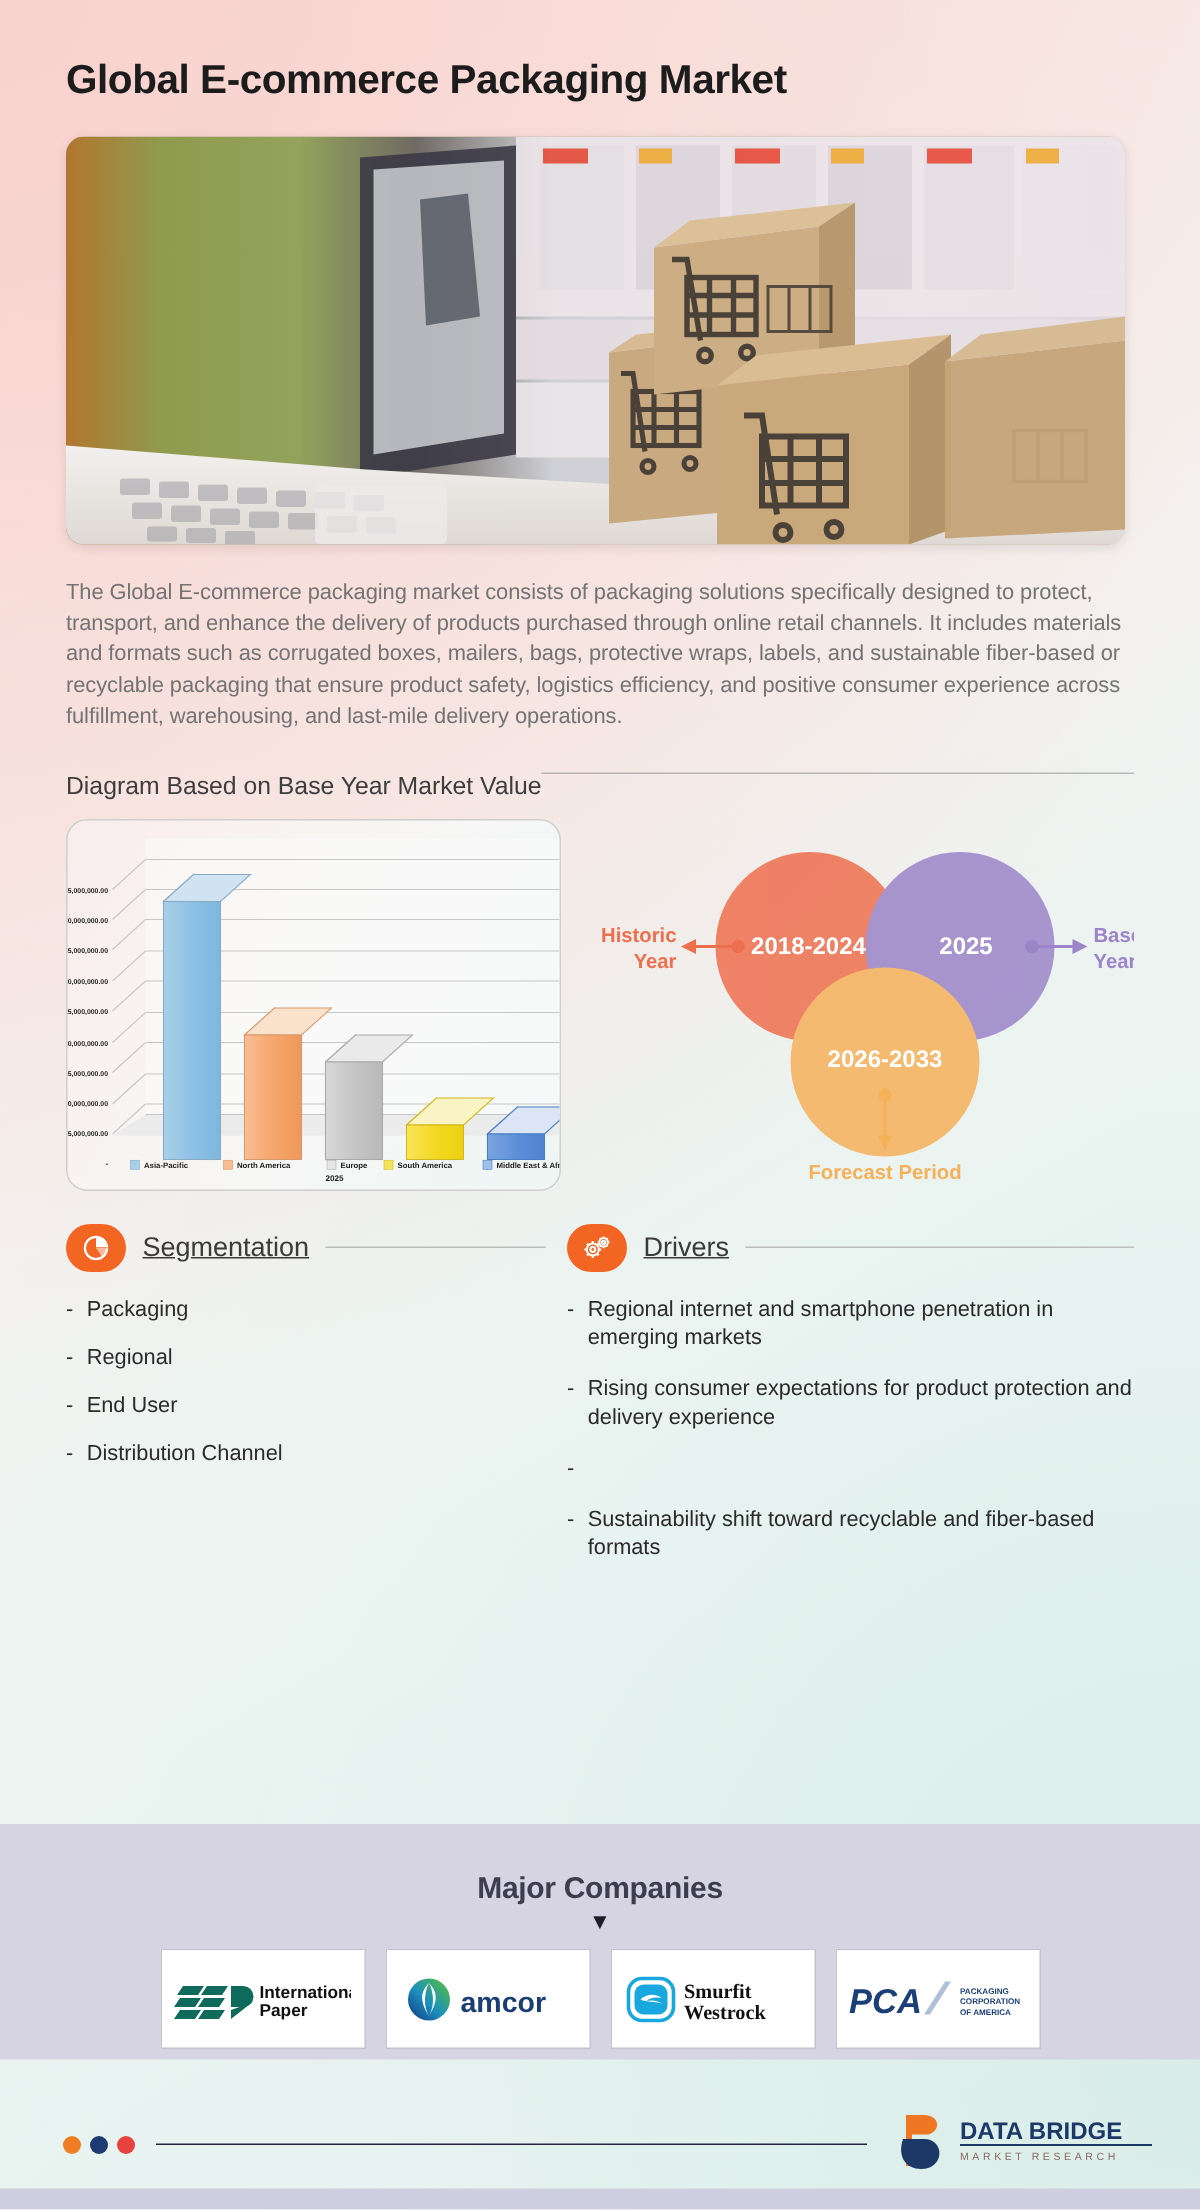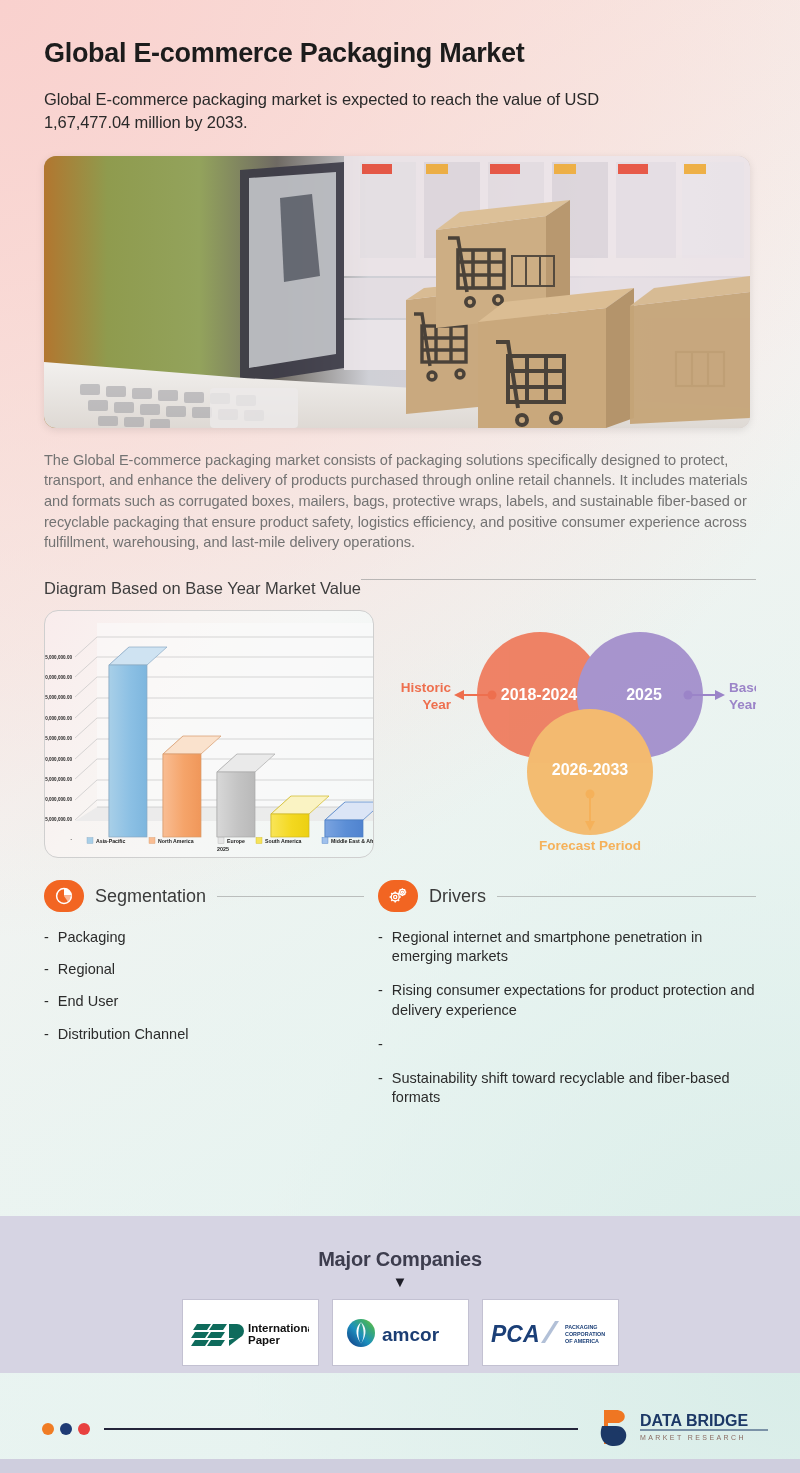--- a/index.html
+++ b/index.html
@@ -62,21 +62,21 @@
   
   .cols { margin:22px 44px 0 44px; display:flex; gap:14px; }
   .col-seg { width:320px; }
   .col-drv { flex:1; }
   .colhead { display:flex; align-items:center; gap:11px; }
   .ic {
     width:40px; height:32px; border-radius:16px; background:#f26522;
     display:flex; align-items:center; justify-content:center; flex:0 0 auto;
   }
   .ic svg { display:block; }
-  .colhead .ct { font-size:18px; color:#3a3a3a; white-space:nowrap; }
+  .colhead .ct { font-size:18px; color:#3a3a3a; white-space:nowrap;text-decoration:underline; }
   .colhead .rule { flex:1; height:1px; background:#9a9a9a; opacity:.6; }
 
   .bullets { margin-top:16px; }
   .bullets li { list-style:none; display:flex; gap:9px; margin-bottom:12px; }
   .bullets .dash { color:#2b2b2b; font-size:14.5px; line-height:1.32; }
   .bullets .txt { color:#2b2b2b; font-size:14.5px; line-height:1.32; }
   .col-seg .bullets li { margin-bottom:13px; }
   .col-drv .bullets li { margin-bottom:15px; }
 
   
@@ -105,21 +105,20 @@
   .dbmr { flex:0 0 auto; }
   .bottombar { position:absolute; left:0; right:0; bottom:0; height:14px; background:#cfcede; }
 </style>
 </head>
 <body>
 
 <div class="page">
 
   <div class="head-wrap">
     <div class="title">Global E-commerce Packaging Market</div>
-    <div class="subtitle">Global E-commerce packaging market is expected to reach the value of USD 1,67,477.04 million by 2033.</div>
   </div>
 
   <div class="hero">
     <svg viewBox="0 0 706 272" preserveAspectRatio="none">
       <defs>
         <linearGradient id="bgBlur" x1="0" y1="0" x2="1" y2="0">
           <stop offset="0%" stop-color="#b2762f"></stop>
             <stop offset="9%" stop-color="#8f9b4e"></stop>
           <stop offset="22%" stop-color="#93a35c"></stop>
             <stop offset="33%" stop-color="#6f6a63"></stop>
@@ -524,20 +523,29 @@
             </linearGradient>
           </defs>
           <circle cx="20" cy="18" r="14" fill="url(#amc)"></circle>
           <path d="M20 7 C15 12 13 18 20 29 C16 22 17 13 20 7 Z" fill="#fff"></path>
           <path d="M20 7 C25 12 27 18 20 29 C24 22 23 13 20 7 Z" fill="#eef6fb"></path>
           <text x="41" y="26" font-family="Liberation Sans, sans-serif" font-size="19" font-weight="bold" fill="#1b3d73">amcor</text>
         </svg>
       </div>
 
 
+      <div class="logo">
+        <svg width="120" height="40" viewBox="0 0 120 40">
+          <rect x="4" y="6" width="30" height="28" rx="9" fill="none" stroke="#19a7df" stroke-width="2.4"></rect>
+          <rect x="8" y="10" width="22" height="20" rx="6" fill="#19a7df"></rect>
+          <path d="M12 20 C16 16 22 16 26 19 C22 18 18 19 16 21 C20 20 24 21 27 23 C22 21 16 22 12 20 Z" fill="#fff"></path>
+          <text x="41" y="19" font-family="Liberation Serif, serif" font-size="13.5" font-weight="bold" fill="#111">Smurfit</text>
+          <text x="41" y="33" font-family="Liberation Serif, serif" font-size="13.5" font-weight="bold" fill="#111">Westrock</text>
+        </svg>
+      </div>
 
       <div class="logo">
         <svg width="122" height="32" viewBox="0 0 122 32">
           <text x="2" y="25" font-family="Liberation Sans, sans-serif" font-size="23" font-weight="bold" font-style="italic" fill="#1b3f77">PCA</text>
           <path d="M52 26 L66 4 L70 4 L56 26 Z" fill="#9fb0cd" opacity="0.8"></path>
           <g font-family="Liberation Sans, sans-serif" font-size="5.4" font-weight="bold" fill="#1b3f77">
             <text x="76" y="12">PACKAGING</text>
             <text x="76" y="19">CORPORATION</text>
             <text x="76" y="26">OF AMERICA</text>
           </g>

